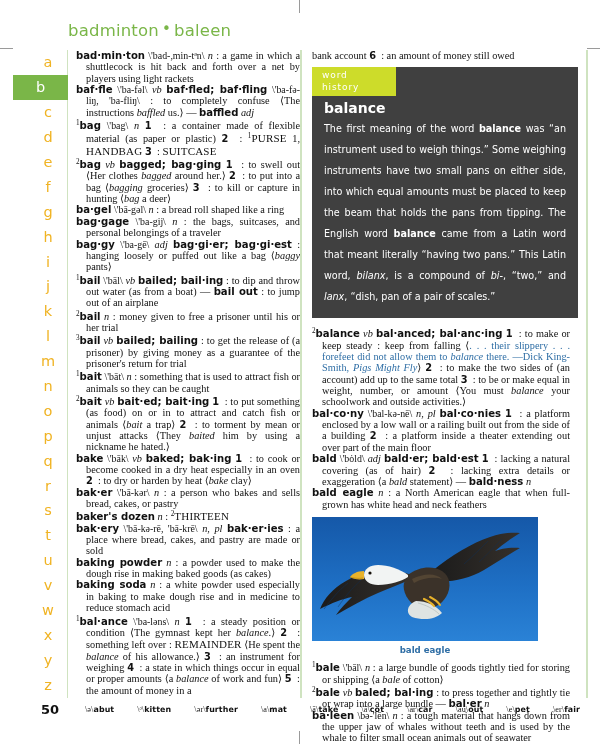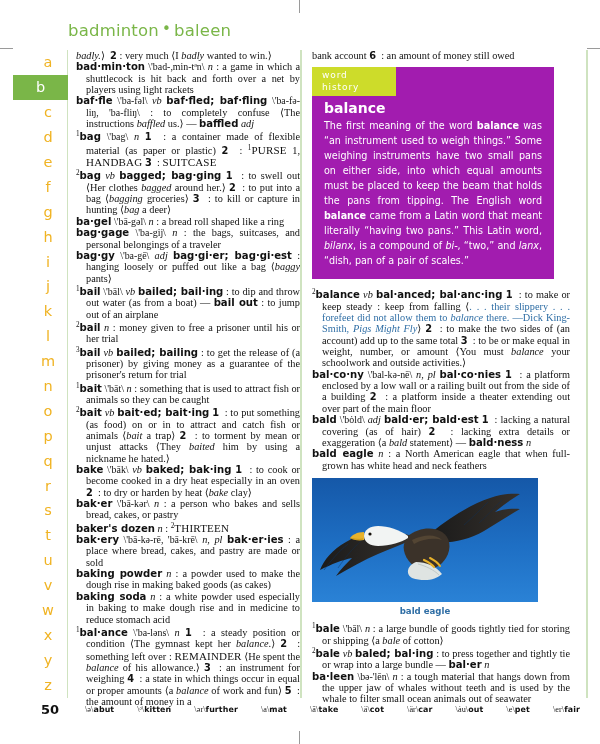--- a/index.html
+++ b/index.html
@@ -76,22 +76,22 @@
   .fl{font-style:italic;}
   .it{font-style:italic;}
   .sn{font-family:"DejaVu Sans", sans-serif;font-weight:bold;font-size:9.8px;}
   .sc{font-variant:small-caps;font-size:15px;letter-spacing:.2px;}
   .sup{font-size:7.2px;vertical-align:4px;}
   .quote-blue{color:#2f6ea5;}
 
   
   .wh-box{
     margin:6px 0 8px 0;
-    width:242px;
-    background:#a21caf;
+    width:266px;
+    background:#404040;
     color:#ffffff;
     box-sizing:border-box;
   }
   .wh-tab{
     background:#cddc2a;
     color:#ffffff;
     font-family:"DejaVu Sans", sans-serif;
     font-size:9px;
     letter-spacing:.9px;
     padding:3px 9px 3px 10px;
@@ -101,21 +101,21 @@
   }
   .wh-title{
     font-family:"DejaVu Sans", sans-serif;
     font-weight:bold;
     font-size:14px;
     padding:7px 12px 2px 12px;
   }
   .wh-body{
     font-family:"DejaVu Sans", sans-serif;
     font-size:9.6px;
-    line-height:15px;
+    line-height:21px;
     padding:2px 12px 11px 12px;
     text-align:justify;
   }
   .wh-body b{font-weight:bold;}
   .wh-body i{font-style:italic;}
 
   
   .fig{margin:7px 0 4px 0;width:226px;}
   .fig-img{
     width:226px;height:124px;
@@ -192,21 +192,20 @@
       <div class="alpha-item">v</div>
       <div class="alpha-item">w</div>
       <div class="alpha-item">x</div>
       <div class="alpha-item">y</div>
       <div class="alpha-item">z</div>
     </div>
 
   <div class="rail-far"></div>
 
   <div class="col col-left" id="col-left">
-      <p class="entry"><span class="it">badly.</span>⟩&nbsp;&nbsp;<span class="sn">2</span> : very much ⟨I <span class="it">badly</span> wanted to win.⟩</p>
       <p class="entry"><span class="hw">bad·min·ton</span> <span class="pr">\'bad-,min-tᵊn\</span> <span class="fl">n</span> : a game in which a shuttlecock is hit back and forth over a net by players using light rackets</p>
       <p class="entry"><span class="hw">baf·fle</span> <span class="pr">\'ba-fəl\</span> <span class="fl">vb</span> <span class="inf">baf·fled; baf·fling</span> <span class="pr">\'ba-fə-liŋ, 'ba-fliŋ\</span> : to completely confuse ⟨The instructions <span class="it">baffled</span> us.⟩ — <span class="inf">baffled</span> <span class="fl">adj</span></p>
       <p class="entry"><span class="sup">1</span><span class="hw">bag</span> <span class="pr">\'bag\</span> <span class="fl">n</span> <span class="sn">1</span>&nbsp; : a container made of flexible material (as paper or plastic) <span class="sn">2</span>&nbsp; : <span class="sup">1</span><span class="sc">purse</span> 1, <span class="sc">handbag</span> <span class="sn">3</span>&nbsp; : <span class="sc">suitcase</span></p>
       <p class="entry"><span class="sup">2</span><span class="hw">bag</span> <span class="fl">vb</span> <span class="inf">bagged; bag·ging</span> <span class="sn">1</span>&nbsp; : to swell out ⟨Her clothes <span class="it">bagged</span> around her.⟩ <span class="sn">2</span>&nbsp; : to put into a bag ⟨<span class="it">bagging</span> groceries⟩ <span class="sn">3</span>&nbsp; : to kill or capture in hunting ⟨<span class="it">bag</span> a deer⟩</p>
       <p class="entry"><span class="hw">ba·gel</span> <span class="pr">\'bā-gəl\</span> <span class="fl">n</span> : a bread roll shaped like a ring</p>
       <p class="entry"><span class="hw">bag·gage</span> <span class="pr">\'ba-gij\</span> <span class="fl">n</span> : the bags, suitcases, and personal belongings of a traveler</p>
       <p class="entry"><span class="hw">bag·gy</span> <span class="pr">\'ba-gē\</span> <span class="fl">adj</span> <span class="inf">bag·gi·er; bag·gi·est</span> : hanging loosely or puffed out like a bag ⟨<span class="it">baggy</span> pants⟩</p>
       <p class="entry"><span class="sup">1</span><span class="hw">bail</span> <span class="pr">\'bāl\</span> <span class="fl">vb</span> <span class="inf">bailed; bail·ing</span> : to dip and throw out water (as from a boat) — <span class="inf">bail out</span> : to jump out of an airplane</p>
       <p class="entry"><span class="sup">2</span><span class="hw">bail</span> <span class="fl">n</span> : money given to free a prisoner until his or her trial</p>
       <p class="entry"><span class="sup">3</span><span class="hw">bail</span> <span class="fl">vb</span> <span class="inf">bailed; bailing</span> : to get the release of (a prisoner) by giving money as a guarantee of the prisoner's return for trial</p>

